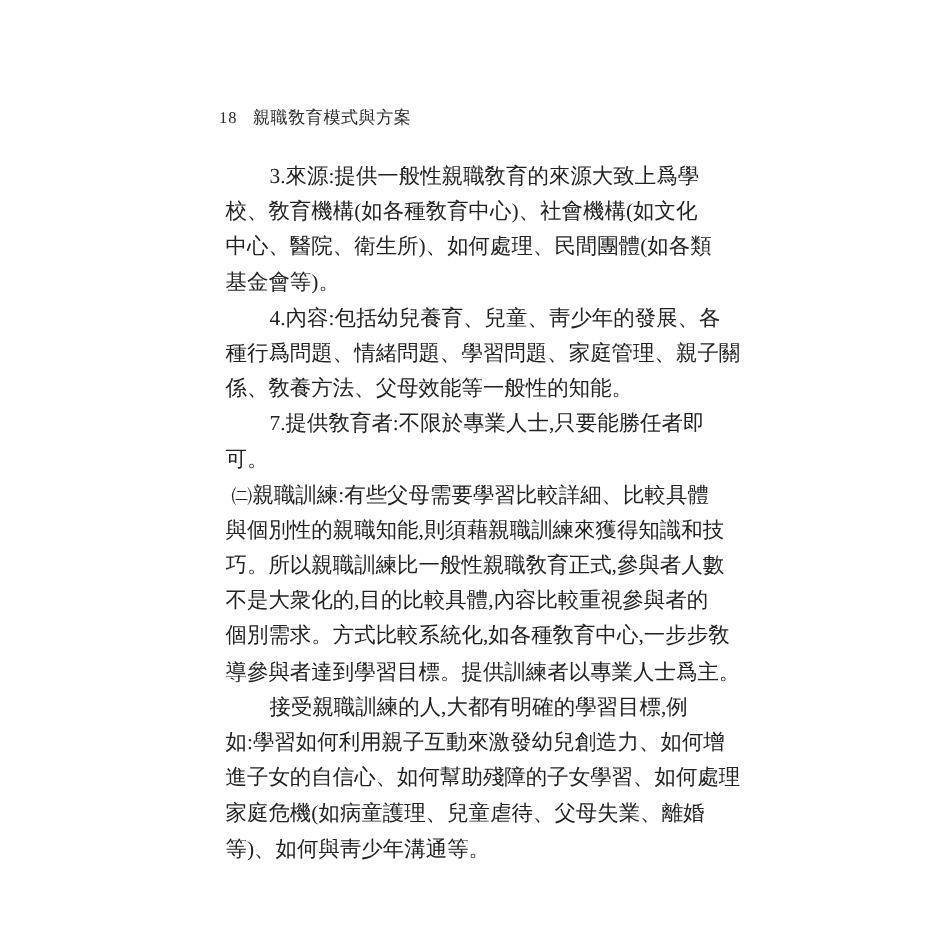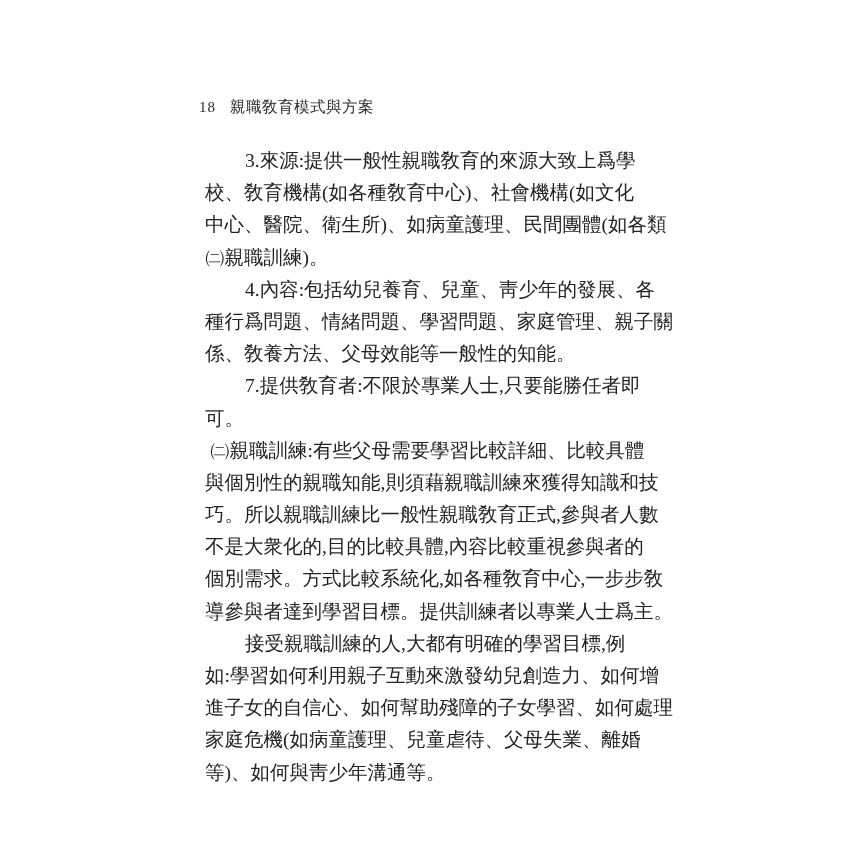--- a/index.html
+++ b/index.html
@@ -60,22 +60,22 @@
 
 <div class="page">
 
   <div class="running-header">
     <span class="page-number">18</span><span class="book-title">親職敎育模式與方案</span>
   </div>
 
   <div class="text-block" id="bodyText">
       <div class="line indent-paragraph">3.來源:提供一般性親職敎育的來源大致上爲學</div>
       <div class="line indent-none">校、敎育機構(如各種敎育中心)、社會機構(如文化</div>
-      <div class="line indent-none">中心、醫院、衛生所)、如病童護理、民間團體(如各類</div>
-      <div class="line indent-none">㈡親職訓練)。</div>
+      <div class="line indent-none">中心、醫院、衛生所)、如何處理、民間團體(如各類</div>
+      <div class="line indent-none">基金會等)。</div>
       <div class="line indent-paragraph">4.內容:包括幼兒養育、兒童、靑少年的發展、各</div>
       <div class="line indent-none">種行爲問題、情緒問題、學習問題、家庭管理、親子關</div>
       <div class="line indent-none">係、敎養方法、父母效能等一般性的知能。</div>
       <div class="line indent-paragraph">7.提供敎育者:不限於專業人士,只要能勝任者即</div>
       <div class="line indent-none">可。</div>
       <div class="line indent-section">㈡親職訓練:有些父母需要學習比較詳細、比較具體</div>
       <div class="line indent-none">與個別性的親職知能,則須藉親職訓練來獲得知識和技</div>
       <div class="line indent-none">巧。所以親職訓練比一般性親職敎育正式,參與者人數</div>
       <div class="line indent-none">不是大衆化的,目的比較具體,內容比較重視參與者的</div>
       <div class="line indent-none">個別需求。方式比較系統化,如各種敎育中心,一步步敎</div>

